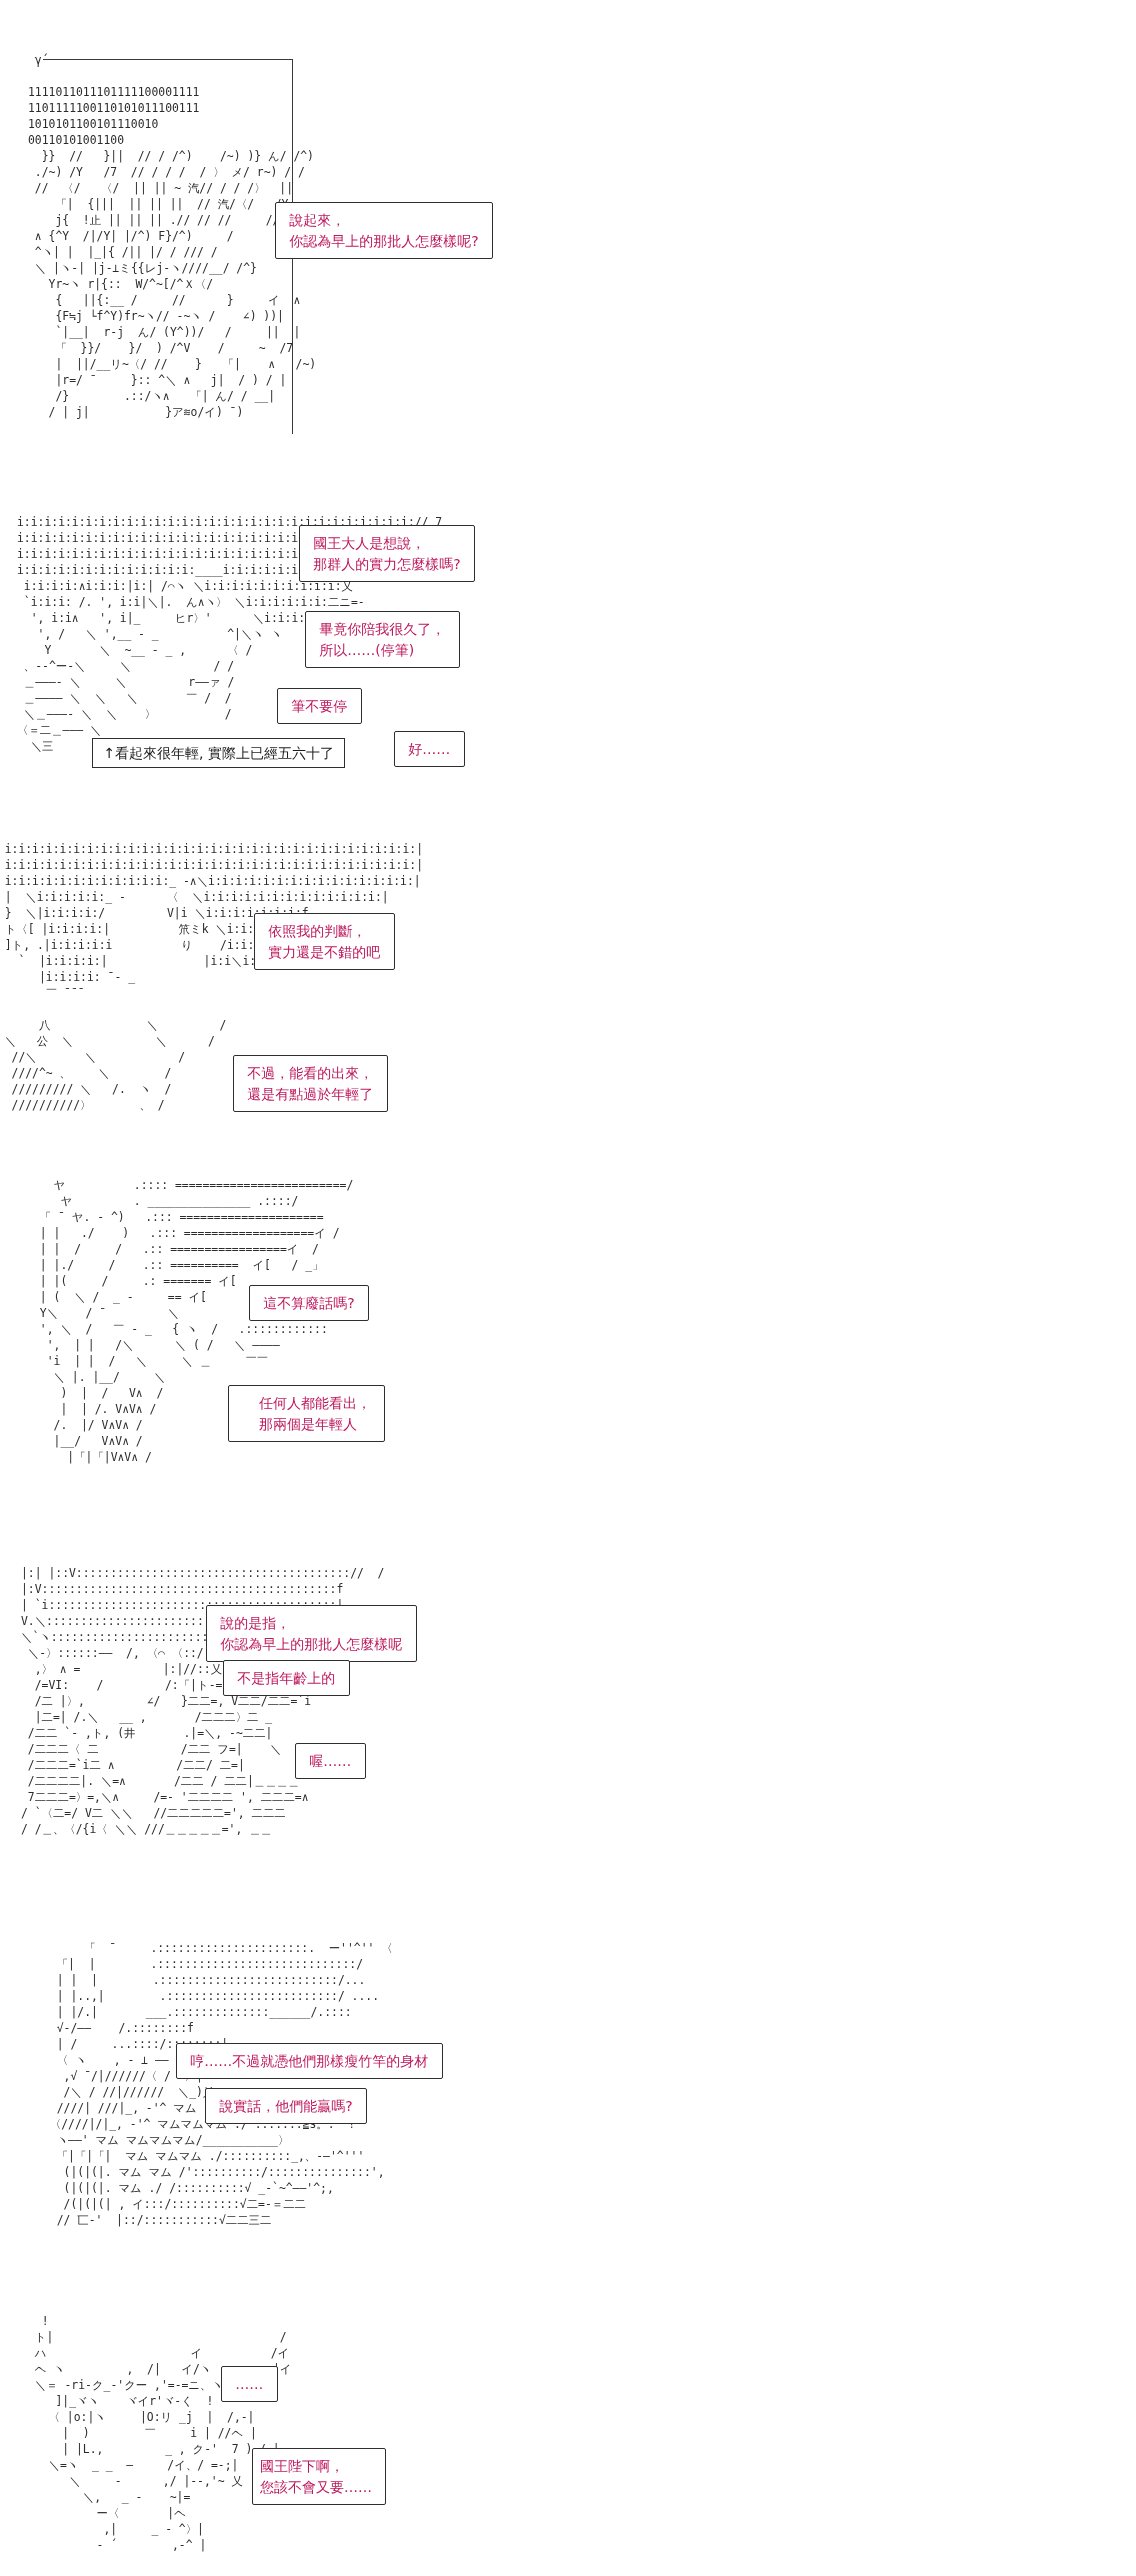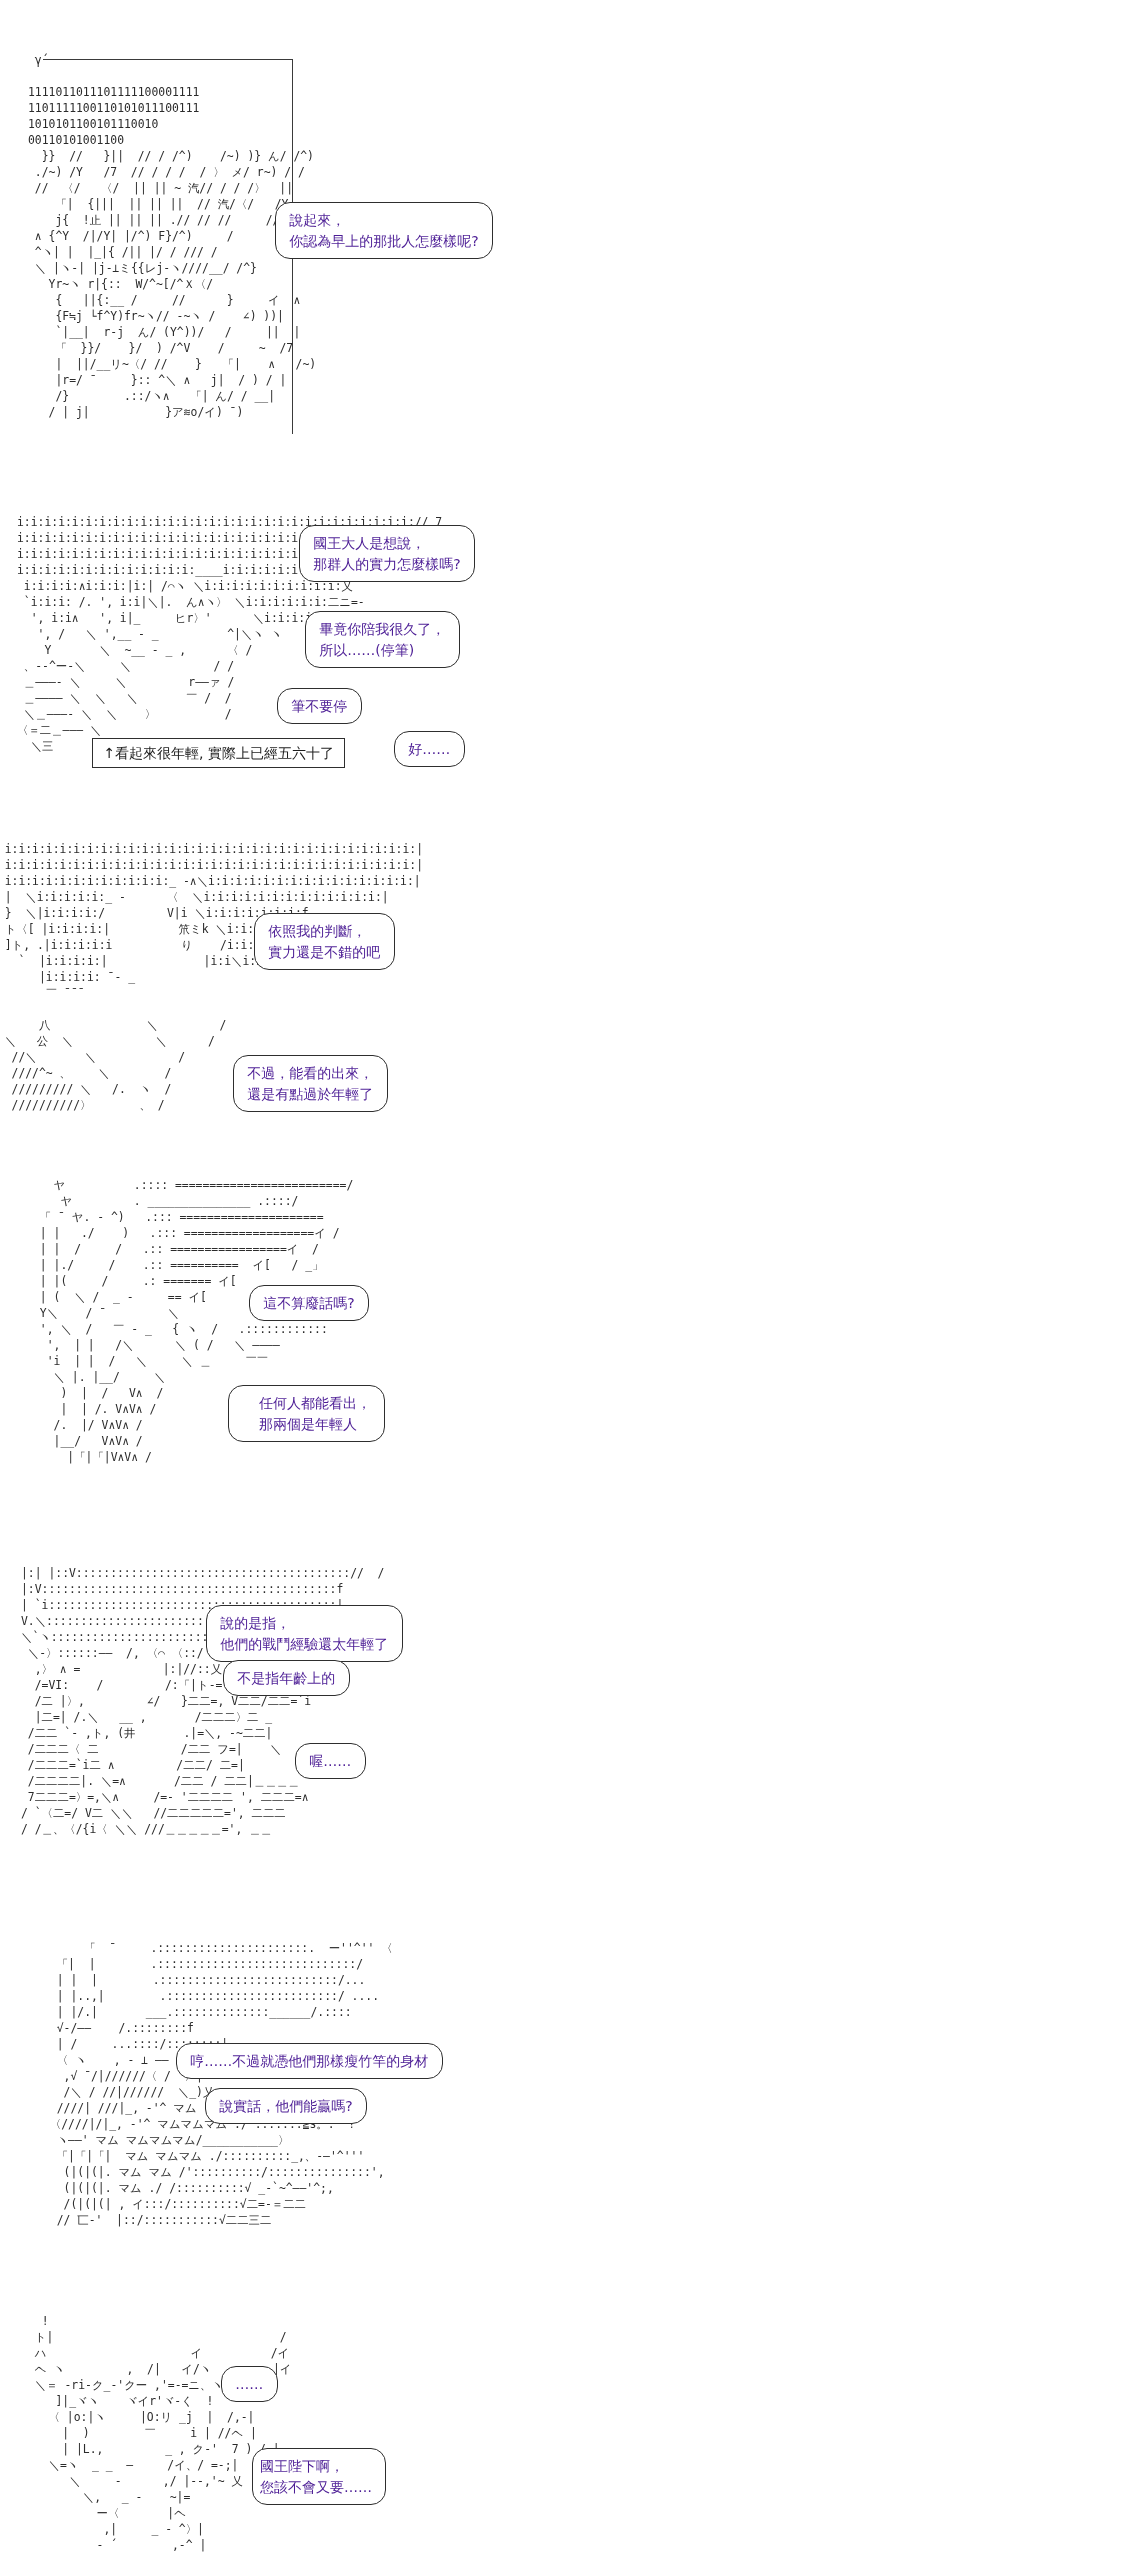--- a/index.html
+++ b/index.html
@@ -23,25 +23,25 @@
   }
   .frame {
     position: absolute;
     border-top: 0.9px solid #3a3a3a;
     border-right: 0.9px solid #3a3a3a;
   }
   .bubble {
     position: absolute;
     background: #ffffff;
     border: 1.9px solid #2e2e2e;
-    border-radius: 15px;
+    border-radius: 2px;
     padding: 6.6px 13.3px;
     font-size: 14px;
     line-height: 21px;
-    color: #4c1d95;
+    color: #be185d;
     white-space: pre-line;
   }
   .caption {
     position: absolute;
     background: #ffffff;
     border: 1.9px solid #2e2e2e;
     padding: 3.8px 10.4px;
     font-size: 14px;
     line-height: 20px;
     color: #1c1c1c;
@@ -158,21 +158,21 @@
   /二 |〉,         ∠/   }二二=, V二二/二二=`i
   |二=| /.＼   __ ,       /二二二〉二 _
  /二二 `- ,ト, (井       .|=＼, -~二二|
  /二二二〈 二            /二二 フ=|    ＼
  /二二二=`i二 ∧         /二二/ 二=|
  /二二二二|. ＼=∧       /二二 / 二二|＿＿＿＿
  7二二二=〉=,＼∧     /=- '二二二二 ', 二二二=∧
 / `〈二=/ V二 ＼＼   //二二二二二=', 二二二
 / /＿、〈/{i〈 ＼＼ ///＿＿＿＿＿=', ＿＿</pre>
   <div class="bubble" style="left:206px; top:1605px;">說的是指，
-他們的戰鬥經驗還太年輕了</div>
+你認為早上的那批人怎麼樣呢</div>
   <div class="bubble" style="left:223px; top:1660px;">不是指年齡上的</div>
   <div class="bubble" style="left:295px; top:1743px;">喔……</div>
 
   <pre class="art" style="left:43px; top:1940px;">      「  ̄      .::::::::::::::::::::::.  ー''^'' 〈
   「|  |        .:::::::::::::::::::::::::::::/
   | |  |        .::::::::::::::::::::::::::/...
   | |..,|        .:::::::::::::::::::::::::/ ....
   | |/.|       ___.::::::::::::::______/.::::
   √-/――    /.::::::::f
   | /     ...::::/::::::::|

